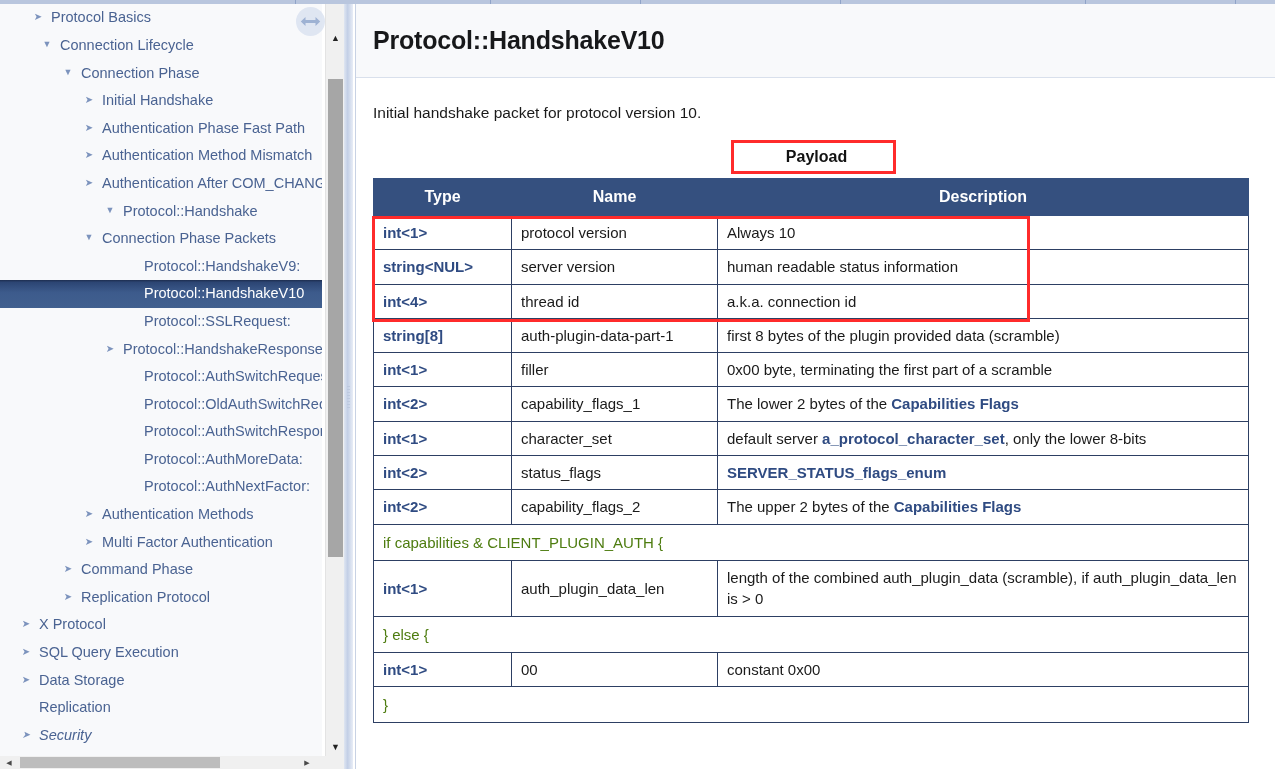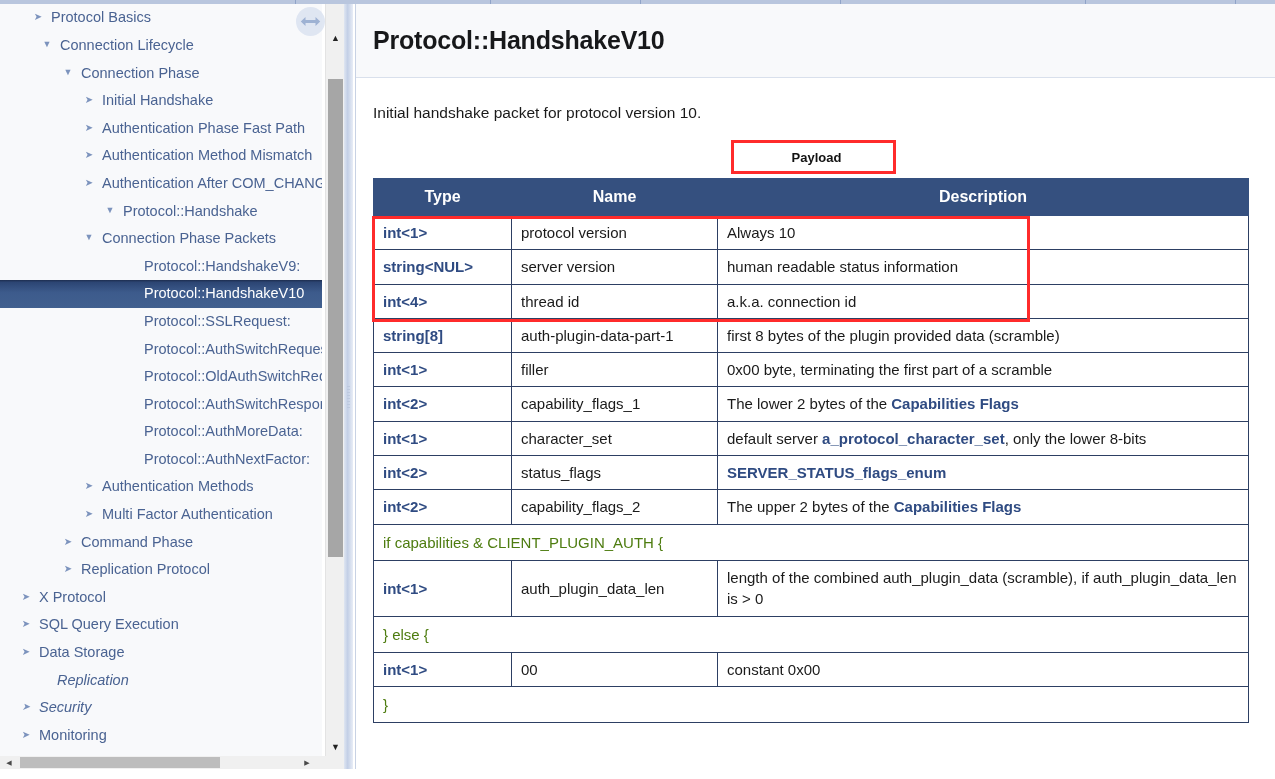--- a/index.html
+++ b/index.html
@@ -193,21 +193,21 @@
     position: absolute;
     left: 375px; top: 0;
     width: 165px; height: 34px;
     background: #ffffff;
     border: 3px solid #ff2b2b;
     display: flex;
     align-items: center;
     justify-content: center;
   }
   .payload-box span {
-    font-size: 13px;
+    font-size: 16px;
     font-weight: bold;
     color: #121212;
     padding-left: 6px;
   }
 
   
   .tbl-wrap {
     position: relative;
     margin: 0 0 0 17px;
     width: 875px;
@@ -283,33 +283,34 @@
         <div class="tree-item" style="padding-left: 60px;"><span class="tw">▼</span><span class="lbl">Connection Phase</span></div>
         <div class="tree-item" style="padding-left: 81px;"><span class="tw" style="font-size: 10px;">➤</span><span class="lbl">Initial Handshake</span></div>
         <div class="tree-item" style="padding-left: 81px;"><span class="tw" style="font-size: 10px;">➤</span><span class="lbl">Authentication Phase Fast Path</span></div>
         <div class="tree-item" style="padding-left: 81px;"><span class="tw" style="font-size: 10px;">➤</span><span class="lbl">Authentication Method Mismatch</span></div>
         <div class="tree-item" style="padding-left: 81px;"><span class="tw" style="font-size: 10px;">➤</span><span class="lbl">Authentication After COM_CHANGE</span></div>
         <div class="tree-item" style="padding-left: 102px;"><span class="tw">▼</span><span class="lbl">Protocol::Handshake</span></div>
         <div class="tree-item" style="padding-left: 81px;"><span class="tw">▼</span><span class="lbl">Connection Phase Packets</span></div>
         <div class="tree-item" style="padding-left: 123px;"><span class="tw empty">&nbsp;</span><span class="lbl">Protocol::HandshakeV9:</span></div>
         <div class="tree-item selected" style="padding-left: 123px;"><span class="tw empty">&nbsp;</span><span class="lbl">Protocol::HandshakeV10</span></div>
         <div class="tree-item" style="padding-left: 123px;"><span class="tw empty">&nbsp;</span><span class="lbl">Protocol::SSLRequest:</span></div>
+        <div class="tree-item" style="padding-left: 102px;"><span class="tw" style="font-size: 10px;">➤</span><span class="lbl">Protocol::HandshakeResponse</span></div>
         <div class="tree-item" style="padding-left: 123px;"><span class="tw empty">&nbsp;</span><span class="lbl">Protocol::AuthSwitchRequest:</span></div>
         <div class="tree-item" style="padding-left: 123px;"><span class="tw empty">&nbsp;</span><span class="lbl">Protocol::OldAuthSwitchRequest</span></div>
         <div class="tree-item" style="padding-left: 123px;"><span class="tw empty">&nbsp;</span><span class="lbl">Protocol::AuthSwitchResponse</span></div>
         <div class="tree-item" style="padding-left: 123px;"><span class="tw empty">&nbsp;</span><span class="lbl">Protocol::AuthMoreData:</span></div>
         <div class="tree-item" style="padding-left: 123px;"><span class="tw empty">&nbsp;</span><span class="lbl">Protocol::AuthNextFactor:</span></div>
         <div class="tree-item" style="padding-left: 81px;"><span class="tw" style="font-size: 10px;">➤</span><span class="lbl">Authentication Methods</span></div>
         <div class="tree-item" style="padding-left: 81px;"><span class="tw" style="font-size: 10px;">➤</span><span class="lbl">Multi Factor Authentication</span></div>
         <div class="tree-item" style="padding-left: 60px;"><span class="tw" style="font-size: 10px;">➤</span><span class="lbl">Command Phase</span></div>
         <div class="tree-item" style="padding-left: 60px;"><span class="tw" style="font-size: 10px;">➤</span><span class="lbl">Replication Protocol</span></div>
         <div class="tree-item" style="padding-left: 18px;"><span class="tw" style="font-size: 10px;">➤</span><span class="lbl">X Protocol</span></div>
         <div class="tree-item" style="padding-left: 18px;"><span class="tw" style="font-size: 10px;">➤</span><span class="lbl">SQL Query Execution</span></div>
         <div class="tree-item" style="padding-left: 18px;"><span class="tw" style="font-size: 10px;">➤</span><span class="lbl">Data Storage</span></div>
-        <div class="tree-item" style="padding-left: 36px; font-style: italic;"><span class="tw empty">&nbsp;</span><span class="lbl">Replication</span></div>
+        <div class="tree-item" style="padding-left: 18px;"><span class="tw empty">&nbsp;</span><span class="lbl">Replication</span></div>
         <div class="tree-item" style="padding-left: 18px; font-style: italic;"><span class="tw" style="font-size: 10px;">➤</span><span class="lbl">Security</span></div>
         <div class="tree-item" style="padding-left: 18px;"><span class="tw" style="font-size: 10px;">➤</span><span class="lbl">Monitoring</span></div>
       </div>
   </div>
 
   <div class="sb-vscroll">
     <div class="arrow up">▲</div>
     <div class="thumb"></div>
     <div class="arrow down">▼</div>
   </div>

